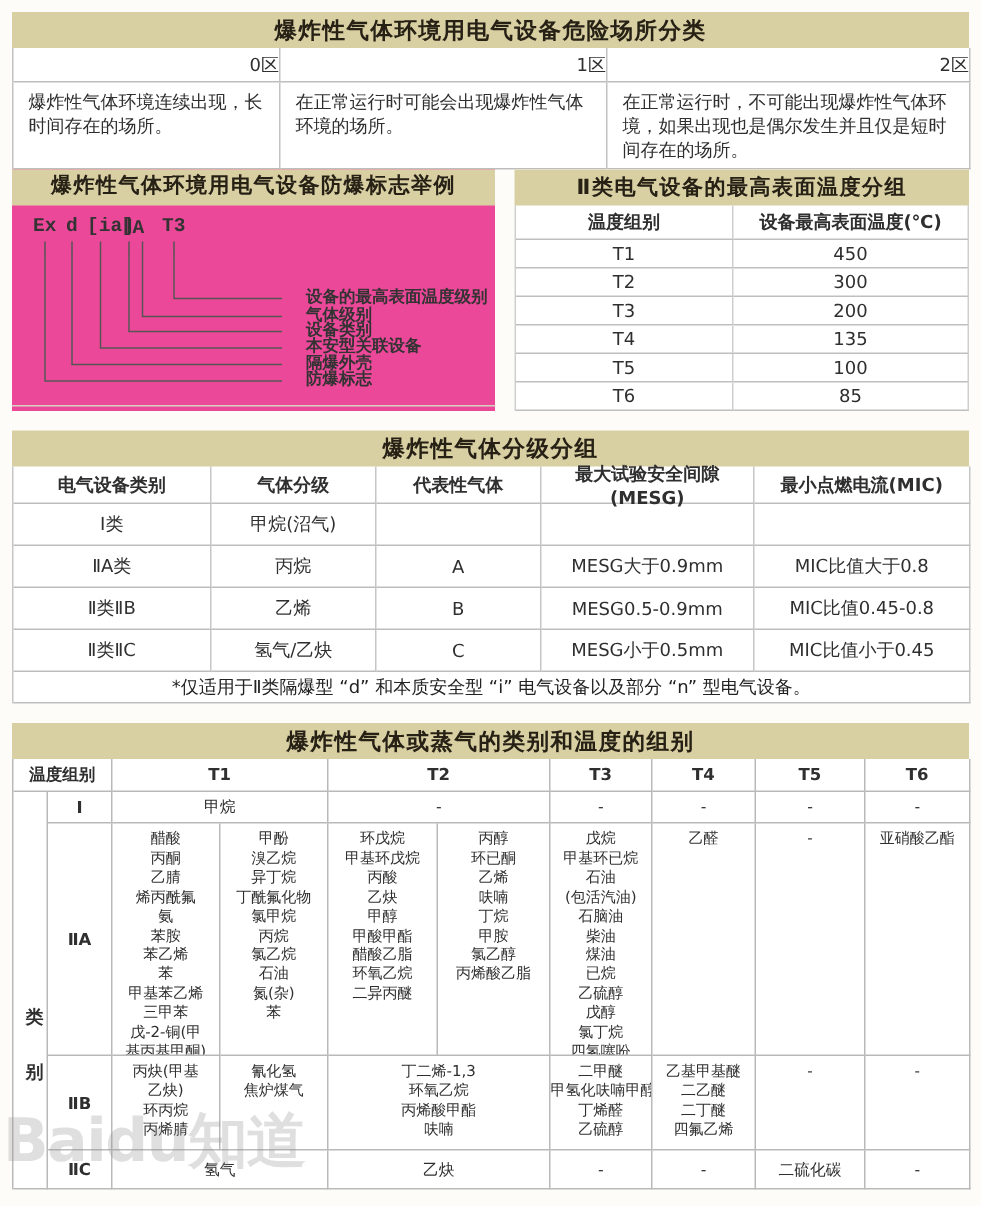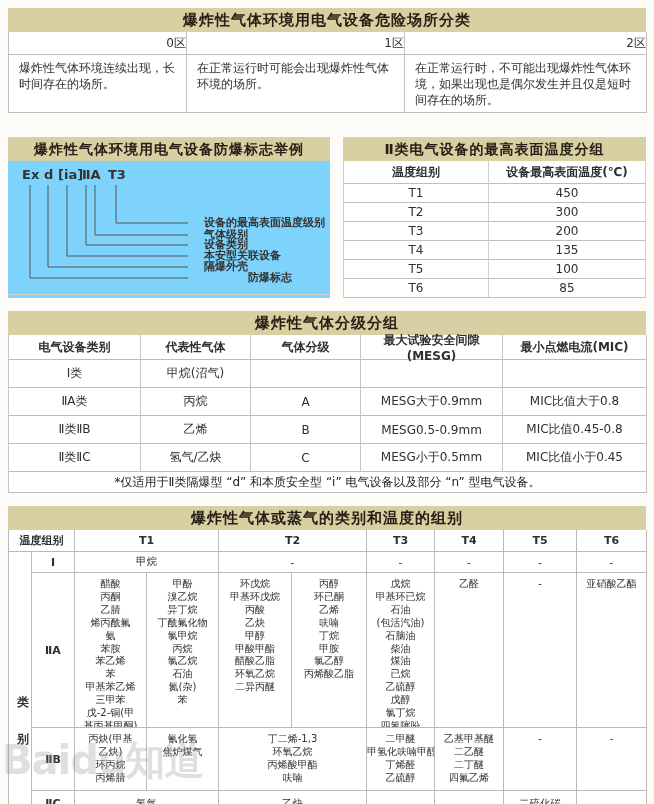--- a/index.html
+++ b/index.html
@@ -1,33 +1,33 @@
 <!DOCTYPE html>
 <html><head>
 <meta charset="utf-8">
 <style>
   html,body{margin:0;padding:0;background:#ffffff;}
   .page{
     position:relative; width:654px; height:804px; overflow:hidden;
     background:#fdfcf8; box-sizing:border-box; padding:8px;
     font-family:"DejaVu Sans","Liberation Sans",sans-serif; color:#2f2f2f;
   }
-  .sect{margin-bottom:24px; background:#fff;}
+  .sect{margin-bottom:0; background:#fff;}
   .ttl{
     background:#d8cfa2; color:#262015; font-weight:bold; font-size:15px;
     text-align:center; height:24px; line-height:24px; letter-spacing:1px;
   }
   
   .grid3{display:grid; grid-template-columns:178px 218px 242px; border-left:1px solid #c2c2c2;}
   .grid3 > div{border-right:1px solid #c2c2c2; border-bottom:1px solid #bdbdbd;}
   .g3h{height:22px; line-height:22px; text-align:right; font-size:12px;}
   .g3b{min-height:43px; font-size:12px; line-height:16px; padding:5px 8px 4px 10px; box-sizing:border-box;}
   
   .midrow{display:flex; gap:13px; margin-bottom:13px;}
-  .panelL{flex:0 0 322px; background:#7dd3fc;}
+  .panelL{flex:0 0 322px; background:#ec4899;font-family:Liberation Mono, monospace;}
   .panelR{flex:1; background:#fff;}
   .mark-body{position:relative; height:133px; border-bottom:1px solid #d5d2c5;}
   .tok{position:absolute; top:6px; font-size:13px; font-weight:bold; color:#333;}
   .mark-svg{position:absolute; left:0; top:0;}
   .mark-label{position:absolute; left:196px; font-size:11px; font-weight:bold; color:#333; white-space:nowrap; line-height:12px;}
   
   .tt-grid{display:grid; grid-template-columns:145px 1fr; border-left:1px solid #cfcfcf;}
   .tt-grid > div{
     border-right:1px solid #cfcfcf; border-bottom:1px solid #bfbfbf;
     text-align:center; font-size:12px; height:18px; line-height:18px;
@@ -111,21 +111,21 @@
           <polyline points="78,24 78,84 180,84" fill="none" stroke="#555" stroke-width="1"></polyline>
           <polyline points="59,24 59,95 180,95" fill="none" stroke="#555" stroke-width="1"></polyline>
           <polyline points="40,24 40,106 180,106" fill="none" stroke="#555" stroke-width="1"></polyline>
           <polyline points="22,24 22,117 180,117" fill="none" stroke="#555" stroke-width="1"></polyline>
         </svg>
         <div class="mark-label" style="top:56px;">设备的最高表面温度级别</div>
         <div class="mark-label" style="top:68px;">气体级别</div>
         <div class="mark-label" style="top:78px;">设备类别</div>
         <div class="mark-label" style="top:89px;">本安型关联设备</div>
         <div class="mark-label" style="top:100px;">隔爆外壳</div>
-        <div class="mark-label" style="top:111px;margin-left:44px;">防爆标志</div>
+        <div class="mark-label" style="top:111px;">防爆标志</div>
       </div>
     </section>
 
     <section class="panelR">
       <div class="ttl" style="font-size:14px;">Ⅱ类电气设备的最高表面温度分组</div>
       <div class="tt-grid">
         <div class="tt-h">温度组别</div>
         <div class="tt-h">设备最高表面温度(℃)</div>
         <div>T1</div>
         <div>450</div>
@@ -140,22 +140,22 @@
         <div>T6</div>
         <div>85</div>
       </div>
     </section>
   </div>
 
   <section class="sect" style="margin-bottom:13px;">
     <div class="ttl">爆炸性气体分级分组</div>
     <div class="gc-grid">
       <div class="gc-h">电气设备类别</div>
+      <div class="gc-h">气体分级</div>
       <div class="gc-h">代表性气体</div>
-      <div class="gc-h">气体分级</div>
       <div class="gc-h">最大试验安全间隙(MESG)</div>
       <div class="gc-h">最小点燃电流(MIC)</div>
 
       <div class="gc-c">Ⅰ类</div>
       <div class="gc-c">甲烷(沼气)</div>
       <div class="gc-c"></div>
       <div class="gc-c"></div>
       <div class="gc-c"></div>
 
       <div class="gc-c">ⅡA类</div>

